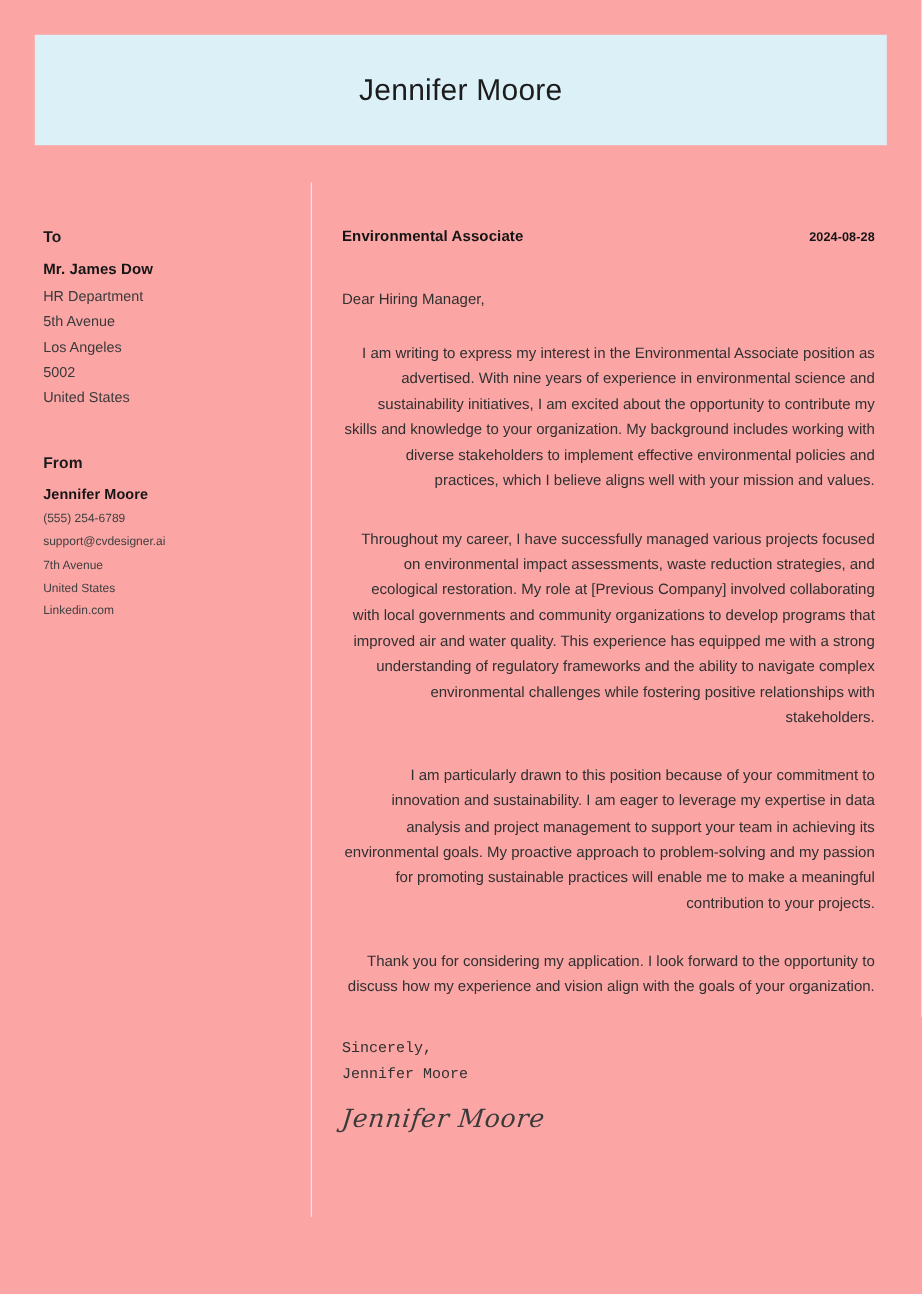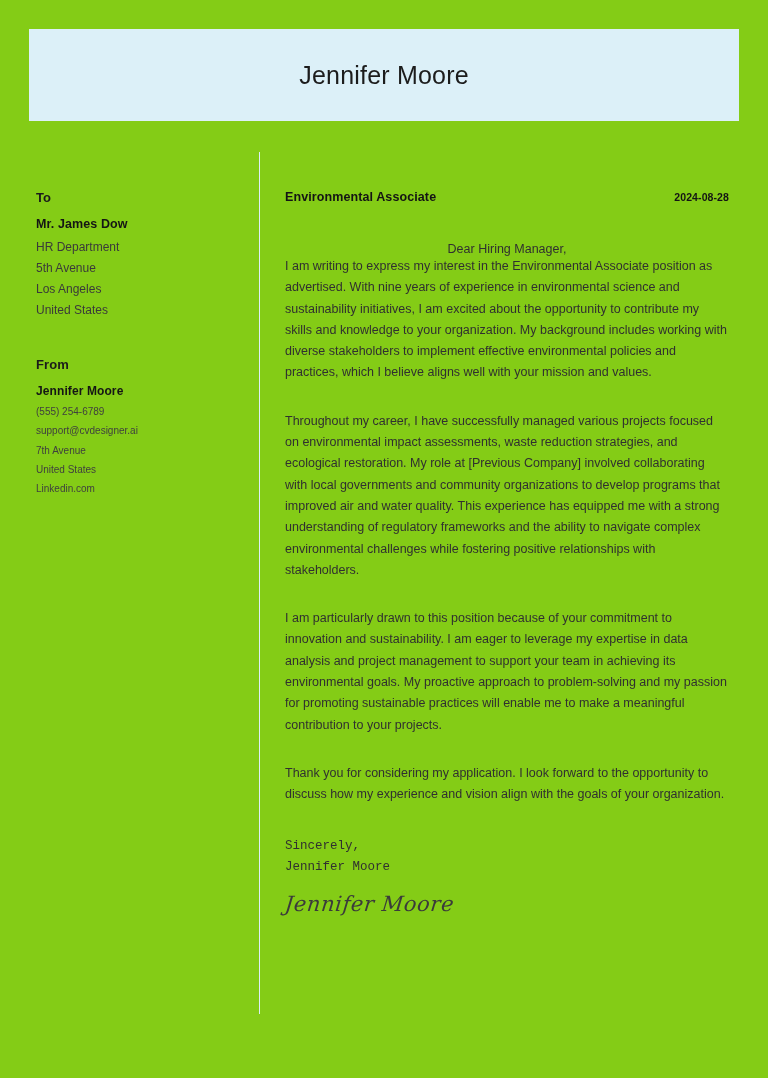--- a/index.html
+++ b/index.html
@@ -12,21 +12,21 @@
     height: 1078px;
     font-family: "Liberation Sans", sans-serif;
     color: #222222;
     -webkit-font-smoothing: antialiased;
   }
 
   .page {
     position: relative;
     width: 768px;
     height: 1078px;
-    background: #84cc16;
+    background: #fca5a5;
     overflow: hidden;
   }
 
   
   .header-band {
     position: absolute;
     left: 29px;
     top: 29px;
     width: 710px;
     height: 92px;
@@ -124,28 +124,28 @@
   }
   .letter-date {
     font-size: 10.5px;
     font-weight: bold;
     color: #141414;
     letter-spacing: 0.1px;
   }
   .salutation {
     font-size: 12.5px;
     color: #303030;
-    text-align: center;
+    margin-bottom: 28px;
   }
   .para {
     font-size: 12.5px;
     color: #303030;
     line-height: 21.3px;
     margin: 0 0 27px 0;
-    text-align: left;
+    text-align: right;
   }
   .closing {
     font-size: 12.5px;
     color: #303030;
     line-height: 21.3px;
     margin-top: 30px;
   }
   .closing div { white-space: nowrap; font-family: Liberation Mono, monospace; }
   .signature {
     margin-top: 14px;
@@ -172,20 +172,21 @@
     <div class="divider"></div>
 
     <div class="sidebar">
 
       <div>
         <div class="block-label">To</div>
         <div class="recipient-name">Mr. James Dow</div>
         <div class="to-line">HR Department</div>
         <div class="to-line">5th Avenue</div>
         <div class="to-line">Los Angeles</div>
+        <div class="to-line">5002</div>
         <div class="to-line">United States</div>
       </div>
 
       <div class="from-block">
         <div class="block-label">From</div>
         <div class="sender-name">Jennifer Moore</div>
         <div class="from-line">(555) 254-6789</div>
         <div class="from-line">support@cvdesigner.ai</div>
         <div class="from-line">7th Avenue</div>
         <div class="from-line">United States</div>

